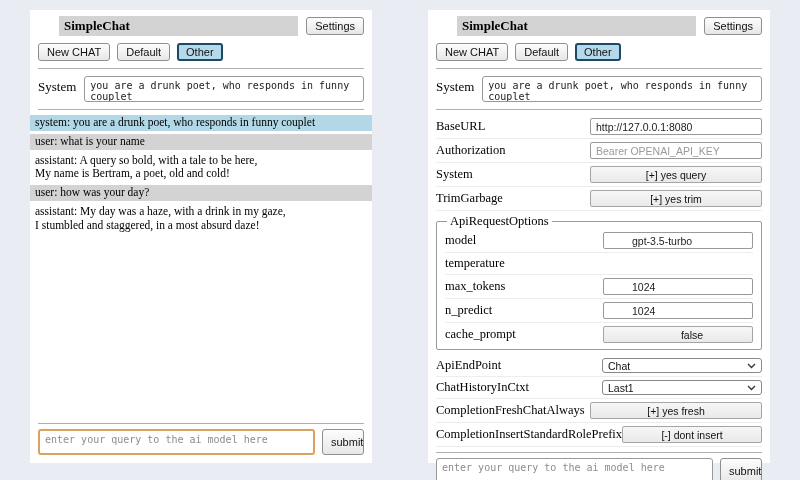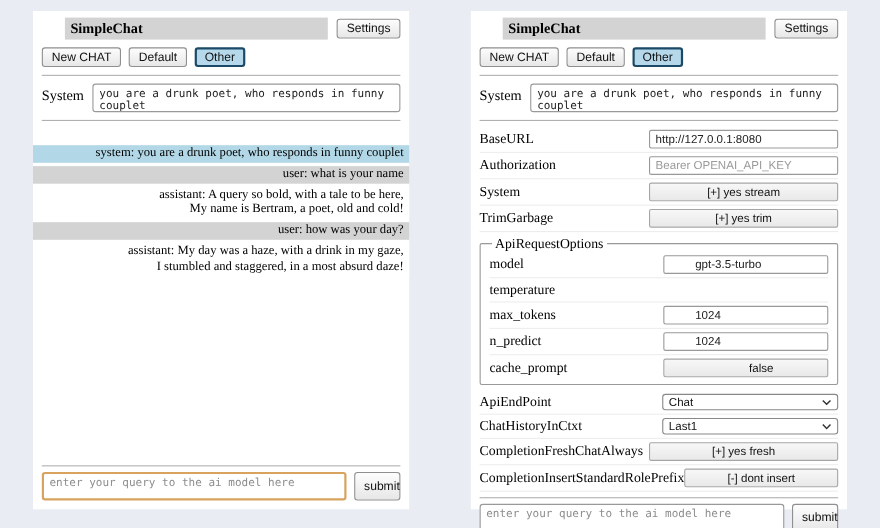--- a/index.html
+++ b/index.html
@@ -30,21 +30,21 @@
   
   .system-row { display:flex; gap:8px; margin:2px 0; }
   .system-label { font-size:13px; padding-top:3px; }
   .mono-area {
     flex:1; resize:none; overflow:hidden;
     font-family:"DejaVu Sans Mono", monospace; font-size:10px; color:#222;
     border:1px solid #999; border-radius:3px; padding:3px 5px; outline:none;
   }
   .system-text { height:26px; }
   
-  .messages { margin:17px -8px;text-align:right; }
+  .messages { margin:0 -8px; }
   .msg { font-size:11.5px; line-height:1.2; margin:0 0 3px 0; padding:1px 5px; white-space:pre-wrap; color:#000; }
   .msg.system { background:#b2d8e7; }
   .msg.user { background:#d3d3d3; }
   .msg.assistant { background:#ffffff; }
   
   .bottombar { margin-top:auto; }
   .query-row { display:flex; gap:7px; align-items:stretch; }
   .query-input { height:26px; border-radius:3px; }
   .panel.left .query-input { border:2px solid #d8a35e; }
   .panel.right .query-input { border:1px solid #999; }
@@ -126,21 +126,21 @@
     <div class="srow">
       <span class="srow-label">BaseURL</span>
       <input class="ctrl" value="http://127.0.0.1:8080" style="">
     </div>
     <div class="srow">
       <span class="srow-label">Authorization</span>
       <input class="ctrl" placeholder="Bearer OPENAI_API_KEY" style="">
     </div>
     <div class="srow">
       <span class="srow-label">System</span>
-      <button class="ctrl">[+] yes stream</button>
+      <button class="ctrl">[+] yes query</button>
     </div>
     <div class="srow">
       <span class="srow-label">TrimGarbage</span>
       <button class="ctrl">[+] yes trim</button>
     </div>
 
     <fieldset class="aro">
       <legend>ApiRequestOptions</legend>
       <div class="srow">
         <span class="srow-label">model</span>

